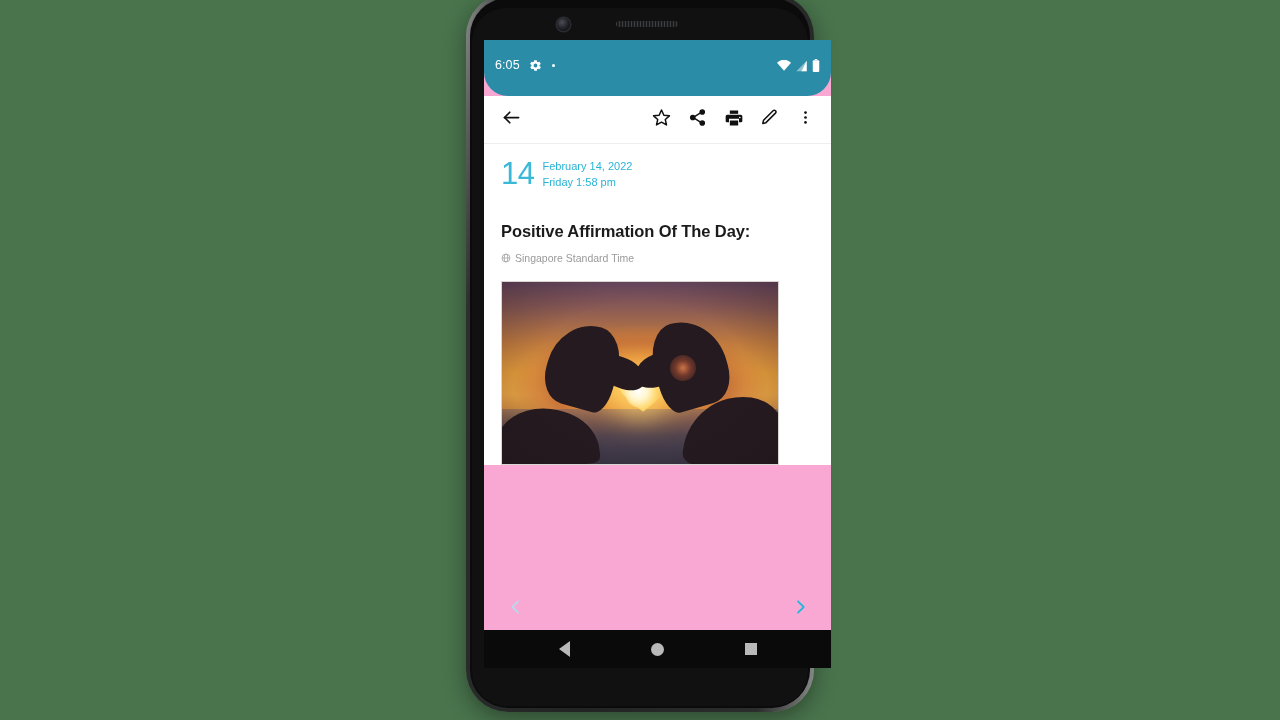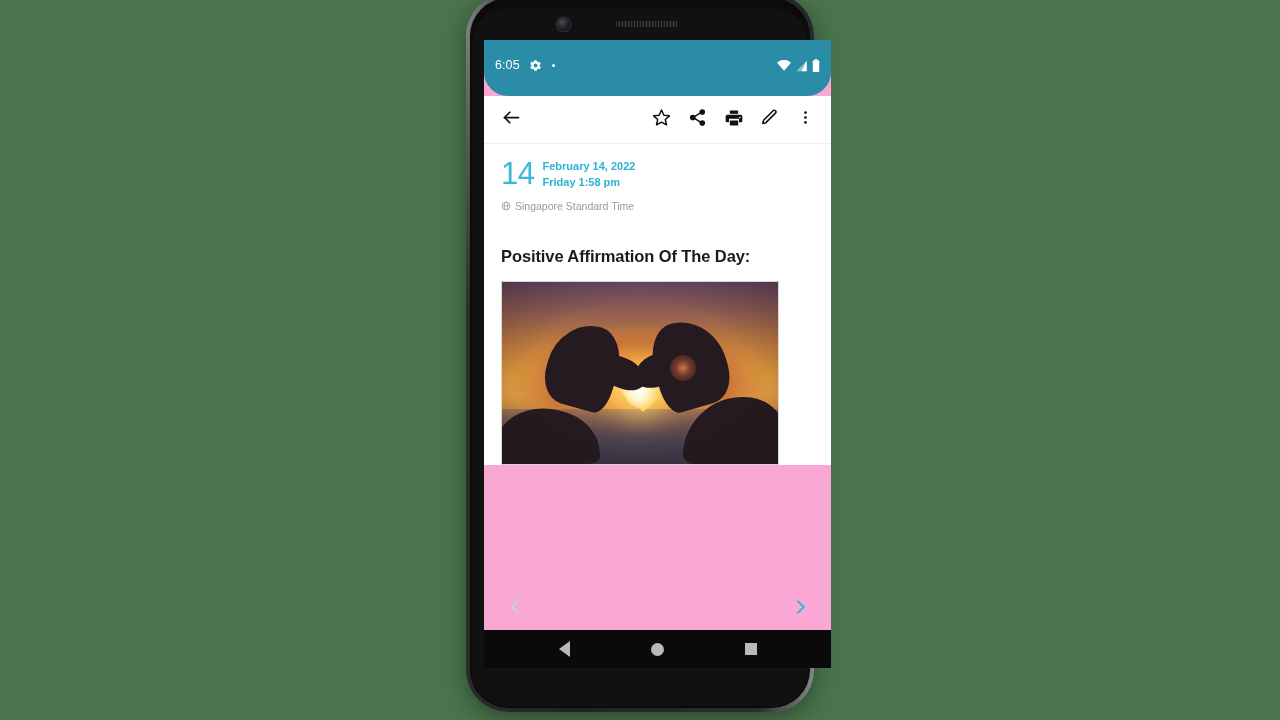--- a/index.html
+++ b/index.html
@@ -190,21 +190,21 @@
     letter-spacing: -0.5px;
   }
 
   #date-text-col {
     padding-top: 1px;
   }
 
   #date-full, #date-weekday-time {
     color: #29b4d6;
     font-size: 11px;
-    font-weight: bold;
+    font-weight: normal;
     line-height: 15.5px;
     white-space: nowrap;
   }
 
   #timezone-row {
     display: flex;
     align-items: center;
     gap: 4px;
     margin-top: 7px;
   }
@@ -537,32 +537,32 @@
   <div id="note-content">
 
     <div id="date-block">
       <span id="date-day-number">14</span>
       <div id="date-text-col">
         <div id="date-full">February 14, 2022</div>
         <div id="date-weekday-time">Friday 1:58 pm</div>
       </div>
     </div>
 
+    <div id="affirmation-title">Positive Affirmation Of The Day:</div>
+
     <div id="timezone-row">
       <span>
         <svg width="10" height="10" viewBox="0 0 24 24" fill="none" stroke="#a5a5a5" stroke-width="2">
           <circle cx="12" cy="12" r="9.5"></circle>
           <ellipse cx="12" cy="12" rx="4.4" ry="9.5"></ellipse>
           <line x1="2.5" y1="12" x2="21.5" y2="12"></line>
         </svg>
       </span>
       <span id="timezone-label">Singapore Standard Time</span>
     </div>
-
-    <div id="affirmation-title">Positive Affirmation Of The Day:</div>
 
     <div id="note-photo">
       <div id="photo-sky"></div>
       <div id="photo-water"></div>
       <div id="photo-sun"></div>
       <div id="heart-aperture"></div>
       <div class="hand-sil" id="hand-left-fore"></div>
       <div class="hand-sil" id="hand-right-fore"></div>
       <div class="hand-sil" id="hand-left-upper"></div>
       <div class="hand-sil" id="hand-right-upper"></div>

